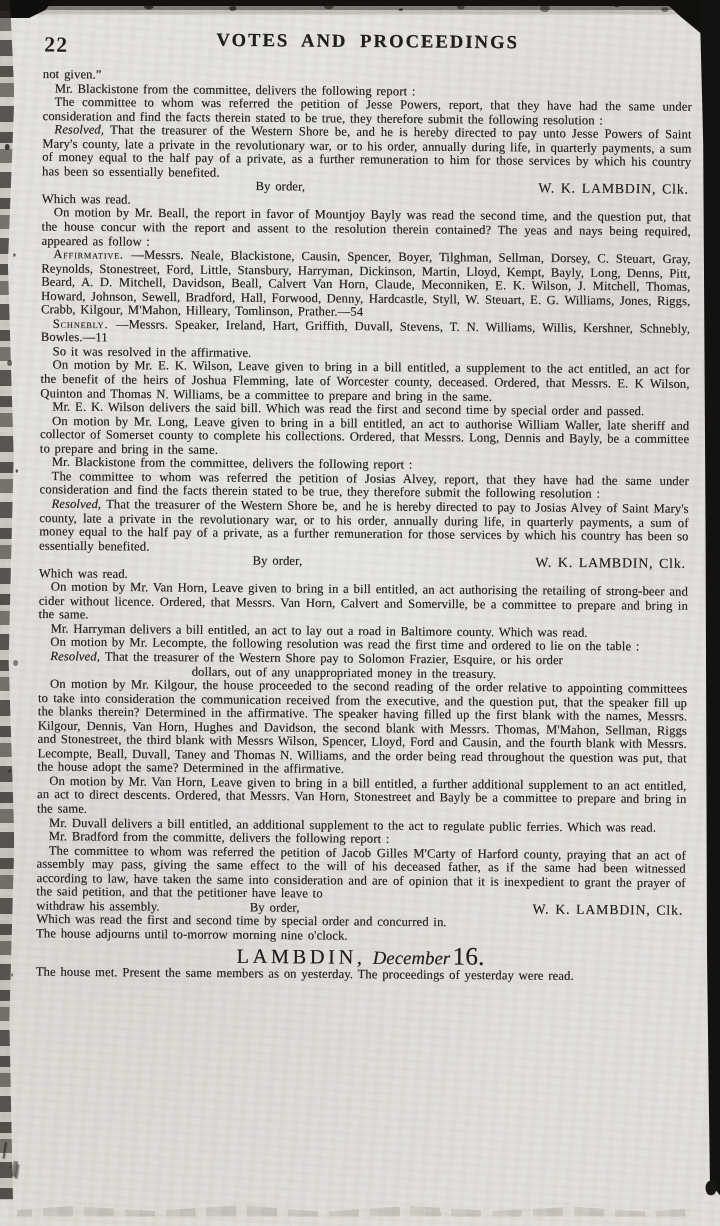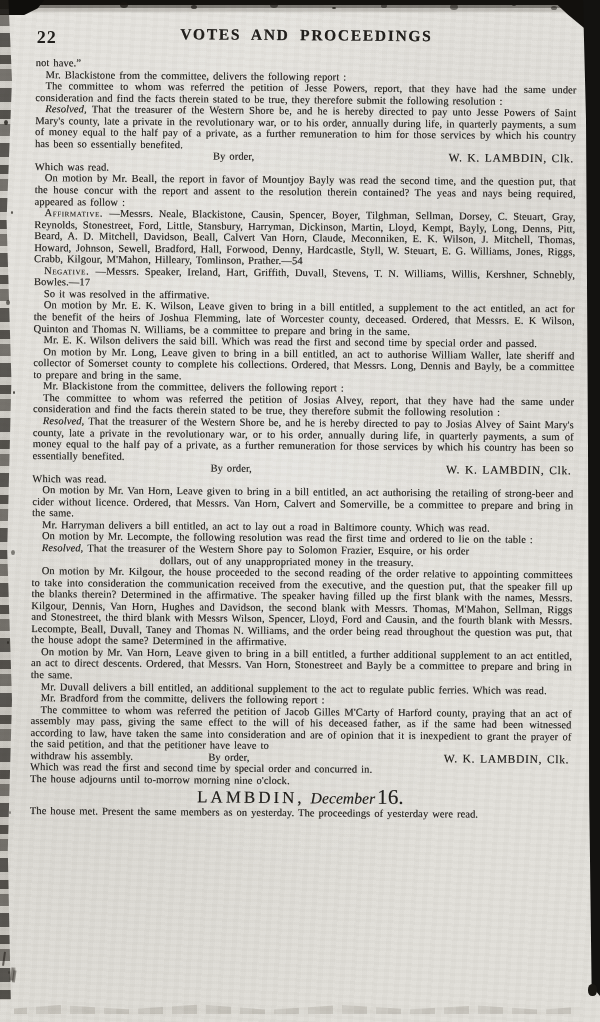--- a/index.html
+++ b/index.html
@@ -87,33 +87,33 @@
 
 <div class="paper"></div>
 <div class="texture art"></div>
 
 <div class="page-content">
   <div class="header-row">
     <span class="page-num">22</span>
     <h1 class="running-title">VOTES AND PROCEEDINGS</h1>
   </div>
   <div class="doc-body">
-      <p class="para noindent"><span>not have.”</span></p>
+      <p class="para noindent"><span>not given.”</span></p>
       <p class="para"><span>Mr. Blackistone from the committee, delivers the following report :</span></p>
       <p class="para"><span>The committee to whom was referred the petition of Jesse Powers, report, that they have had the same under consideration and find the facts therein stated to be true, they therefore submit the following resolution :</span></p>
       <p class="para"><span class="lead-italic">Resolved,</span><span>That the treasurer of the Western Shore be, and he is hereby directed to pay unto Jesse Powers of Saint Mary's county, late a private in the revolutionary war, or to his order, annually during life, in quarterly payments, a sum of money equal to the half pay of a private, as a further remuneration to him for those services by which his country has been so essentially benefited.</span></p>
       <div class="byorder">
         <span class="bo-left"></span>
         <span class="bo-center">By order,</span>
         <span class="bo-right">W. K. LAMBDIN, Clk.</span>
       </div>
       <p class="para noindent"><span>Which was read.</span></p>
       <p class="para"><span>On motion by Mr. Beall, the report in favor of Mountjoy Bayly was read the second time, and the question put, that the house concur with the report and assent to the resolution therein contained? The yeas and nays being required, appeared as follow :</span></p>
       <p class="para"><span class="lead-smallcaps">Affirmative.</span><span>—Messrs. Neale, Blackistone, Causin, Spencer, Boyer, Tilghman, Sellman, Dorsey, C. Steuart, Gray, Reynolds, Stonestreet, Ford, Little, Stansbury, Harryman, Dickinson, Martin, Lloyd, Kempt, Bayly, Long, Denns, Pitt, Beard, A. D. Mitchell, Davidson, Beall, Calvert Van Horn, Claude, Meconniken, E. K. Wilson, J. Mitchell, Thomas, Howard, Johnson, Sewell, Bradford, Hall, Forwood, Denny, Hardcastle, Styll, W. Steuart, E. G. Williams, Jones, Riggs, Crabb, Kilgour, M'Mahon, Hilleary, Tomlinson, Prather.—54</span></p>
-      <p class="para"><span class="lead-smallcaps">Negative.</span><span>—Messrs. Speaker, Ireland, Hart, Griffith, Duvall, Stevens, T. N. Williams, Willis, Kershner, Schnebly, Bowles.—17</span></p>
+      <p class="para"><span class="lead-smallcaps">Schnebly.</span><span>—Messrs. Speaker, Ireland, Hart, Griffith, Duvall, Stevens, T. N. Williams, Willis, Kershner, Schnebly, Bowles.—11</span></p>
       <p class="para"><span>So it was resolved in the affirmative.</span></p>
       <p class="para"><span>On motion by Mr. E. K. Wilson, Leave given to bring in a bill entitled, a supplement to the act entitled, an act for the benefit of the heirs of Joshua Flemming, late of Worcester county, deceased. Ordered, that Messrs. E. K Wilson, Quinton and Thomas N. Williams, be a committee to prepare and bring in the same.</span></p>
       <p class="para"><span>Mr. E. K. Wilson delivers the said bill. Which was read the first and second time by special order and passed.</span></p>
       <p class="para"><span>On motion by Mr. Long, Leave given to bring in a bill entitled, an act to authorise William Waller, late sheriff and collector of Somerset county to complete his collections. Ordered, that Messrs. Long, Dennis and Bayly, be a committee to prepare and bring in the same.</span></p>
       <p class="para"><span>Mr. Blackistone from the committee, delivers the following report :</span></p>
       <p class="para"><span>The committee to whom was referred the petition of Josias Alvey, report, that they have had the same under consideration and find the facts therein stated to be true, they therefore submit the following resolution :</span></p>
       <p class="para"><span class="lead-italic">Resolved,</span><span>That the treasurer of the Western Shore be, and he is hereby directed to pay to Josias Alvey of Saint Mary's county, late a private in the revolutionary war, or to his order, annually during life, in quarterly payments, a sum of money equal to the half pay of a private, as a further remuneration for those services by which his country has been so essentially benefited.</span></p>
       <div class="byorder">
         <span class="bo-left"></span>
         <span class="bo-center">By order,</span>

